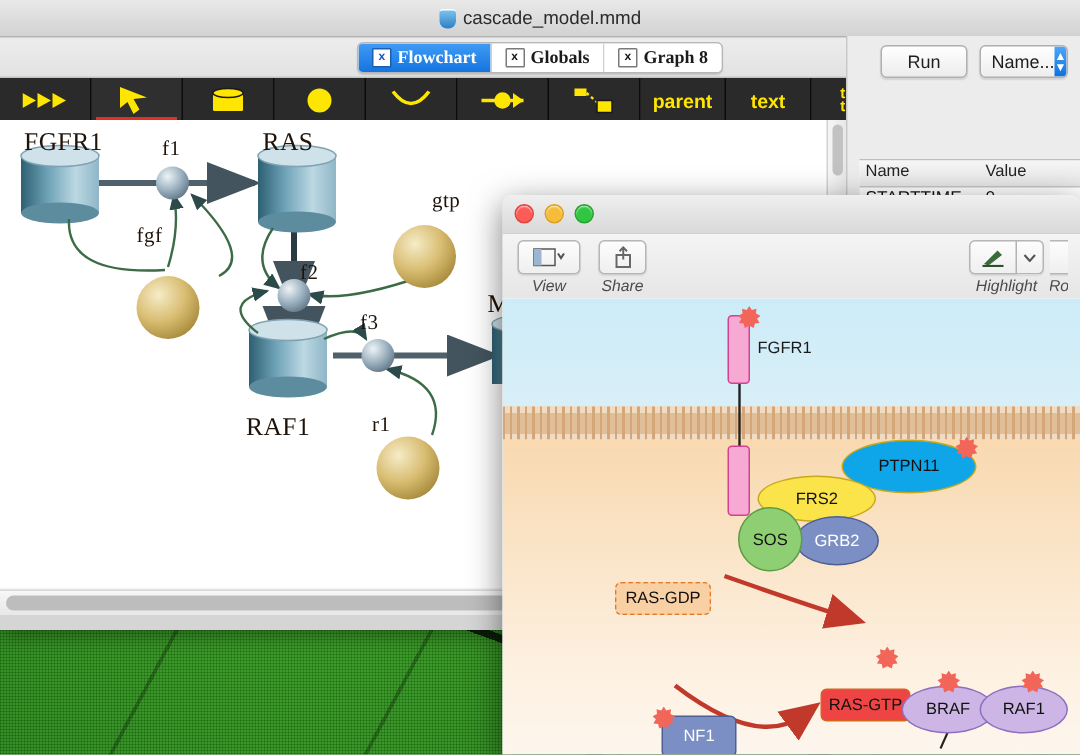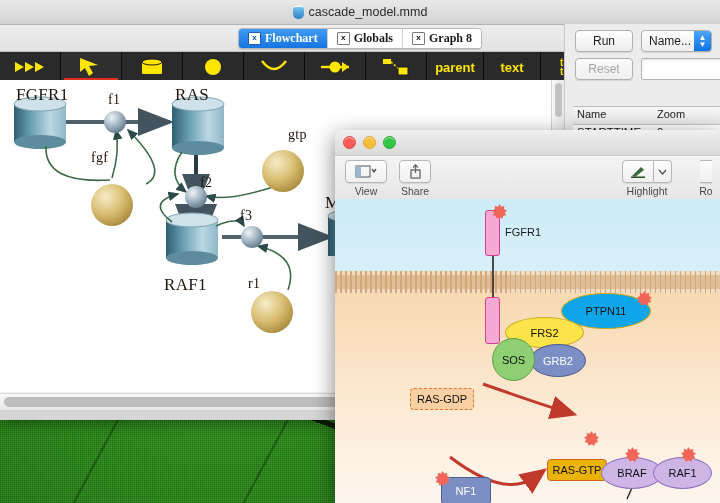--- a/index.html
+++ b/index.html
@@ -76,21 +76,21 @@
     color:#20130a;font-size:17px;letter-spacing:.3px;}
   .node-label.sm{font-size:14px;}
 
   
   .rightpanel{position:absolute;right:0;top:24px;width:155px;bottom:0;
     background:#ececec;border-left:1px solid #c9c9c9;}
   .rp-row{display:flex;align-items:center;gap:8px;padding:6px 8px 0 10px;}
   .macbtn{height:20px;min-width:56px;border-radius:4px;border:1px solid #b0b0b0;
     background:linear-gradient(#ffffff,#ececec);font-size:12px;color:#1d1d1d;
     display:flex;align-items:center;justify-content:center;box-shadow:0 1px 1px rgba(0,0,0,.10);
-    font-family:"Liberation Sans",sans-serif;}
+    font-family:"Liberation Sans",sans-serif;margin-left:12px;}
   .macbtn.disabled{color:#a6a6a6;background:linear-gradient(#fafafa,#efefef);}
   .popup{height:20px;border-radius:4px;border:1px solid #b0b0b0;background:linear-gradient(#fff,#ededed);
     display:flex;align-items:center;padding:0 0 0 7px;font-size:12px;color:#1d1d1d;
     box-shadow:0 1px 1px rgba(0,0,0,.10);width:78px;overflow:hidden;}
   .popup .arrowbox{margin-left:auto;width:17px;height:100%;
     background:linear-gradient(#4ea6f7,#0d72e0);color:#fff;font-size:8px;
     display:flex;flex-direction:column;align-items:center;justify-content:center;line-height:7px;}
   .textfield{height:18px;border:1px solid #b5b5b5;background:#fff;border-radius:2px;
     width:78px;box-shadow:inset 0 1px 2px rgba(0,0,0,.12);}
   .vartable{position:absolute;left:8px;right:0;top:82px;bottom:0;background:#fff;border-top:1px solid #bdbdbd;}
@@ -111,29 +111,29 @@
   .lights{display:flex;gap:7px;}
   .light{width:11px;height:11px;border-radius:50%;box-shadow:inset 0 1px 1px rgba(255,255,255,.6);}
   .l-red{background:#fc5b57;border:1px solid #e0443e;}
   .l-yel{background:#f6bd3a;border:1px solid #dea123;}
   .l-grn{background:#31c641;border:1px solid #27a233;}
   .pdf-docname{position:absolute;left:0;right:0;text-align:center;font-size:12px;color:#3a3a3a;
     display:flex;align-items:center;justify-content:center;gap:5px;padding-left:140px;}
   .pdficon{width:12px;height:14px;background:#fff;border:1px solid #c9403a;border-radius:2px;
     color:#c9403a;font-size:7px;font-weight:bold;display:flex;align-items:flex-end;justify-content:center;line-height:8px;}
   .pdf-toolbar{height:44px;background:linear-gradient(#f4f4f4,#e4e4e4);
-    border-bottom:1px solid #cacaca;display:flex;align-items:flex-start;padding:4px 8px 0 10px;gap:12px;}
+    border-bottom:1px solid #cacaca;display:flex;align-items:flex-start;padding:4px 8px 0 10px;gap:12px;font-style:italic;}
   .tgroup{display:flex;flex-direction:column;align-items:center;}
   .tgroup .btns{display:flex;gap:6px;}
   .tbx{width:30px;height:21px;border:1px solid #b6b6b6;border-radius:4px;
     background:linear-gradient(#fdfdfd,#efefef);display:flex;align-items:center;justify-content:center;
     box-shadow:0 1px 1px rgba(0,0,0,.08);}
   .tbx.wide{width:40px;}
   .tlabel{font-size:10.5px;color:#4a4a4a;margin-top:2px;}
-  .right-tools{margin-left:auto;display:flex;gap:28px;}
+  .right-tools{margin-left:auto;display:flex;gap:4px;}
 
   .pdf-page{position:absolute;left:0;right:0;top:69px;bottom:0;overflow:hidden;background:#fff;}
   .sky{position:absolute;left:0;right:0;top:0;height:72px;background:linear-gradient(#ccecf7,#d9eff8);}
   .memb{position:absolute;left:0;right:0;top:72px;height:22px;background:#e6c9a8;}
   .memb .lipids{position:absolute;inset:0;
     background:
       repeating-linear-gradient(90deg, #d4a678 0 1.5px, rgba(0,0,0,0) 1.5px 5px),
       linear-gradient(#f0dcc4 0 4px, #e0bf98 4px 18px, #f0dcc4 18px 22px);}
   .cyto{position:absolute;left:0;right:0;top:94px;bottom:0;
     background:linear-gradient(#f8d9b0,#fdf1e2 75%,#fdf6ee);}
@@ -346,29 +346,25 @@
   </div>
 
   <div class="rightpanel">
     <div class="rp-row">
       <div class="macbtn">Run</div>
       <div class="popup">
         <span>Name...</span>
         <span class="arrowbox">▲<br>▼</span>
       </div>
     </div>
-    <div class="rp-row">
-      <div class="macbtn disabled">Reset</div>
-      <input class="textfield" value="" style="">
-    </div>
 
     <div class="vartable">
       <div class="vt-head">
         <div class="c1">Name</div>
-        <div class="c2">Zoom</div>
+        <div class="c2">Value</div>
       </div>
       <div class="vt-row">
         <div class="c1">STARTTIME</div>
         <div class="c2">0</div>
       </div>
       <div class="vt-row">
         <div class="c1">STOPTIME</div>
         <div class="c2">10</div>
       </div>
     </div>
@@ -479,21 +475,21 @@
       <span>GRB2</span>
     </div>
     <div class="ellip" style="left:157px;top:139px;width:41px;height:41px;background:#8fcf74;border:1.6px solid #5c9c46">
       <span>SOS</span>
     </div>
 
     <div class="rrect" style="left:75px;top:189px;width:62px;height:20px;background:#f9cfa4;border:1.8px dashed #e07a28">
       <span>RAS-GDP</span>
     </div>
 
-    <div class="rrect" style="left:212px;top:260px;width:58px;height:20px;background:#eab308;border:1.8px solid #d2661f">
+    <div class="rrect" style="left:212px;top:260px;width:58px;height:20px;background:#ef4444;border:1.8px solid #d2661f">
       <span>RAS-GTP</span>
     </div>
     <div class="star" style="left:249px;top:232px"></div>
 
     <div class="ellip" style="left:266px;top:258px;width:60px;height:30px;background:#cdb6e6;border:1.6px solid #8f6fbe">
       <span>BRAF</span>
     </div>
     <div class="star" style="left:290px;top:248px"></div>
 
     <div class="ellip" style="left:318px;top:258px;width:57px;height:30px;background:#cdb6e6;border:1.6px solid #8f6fbe">

